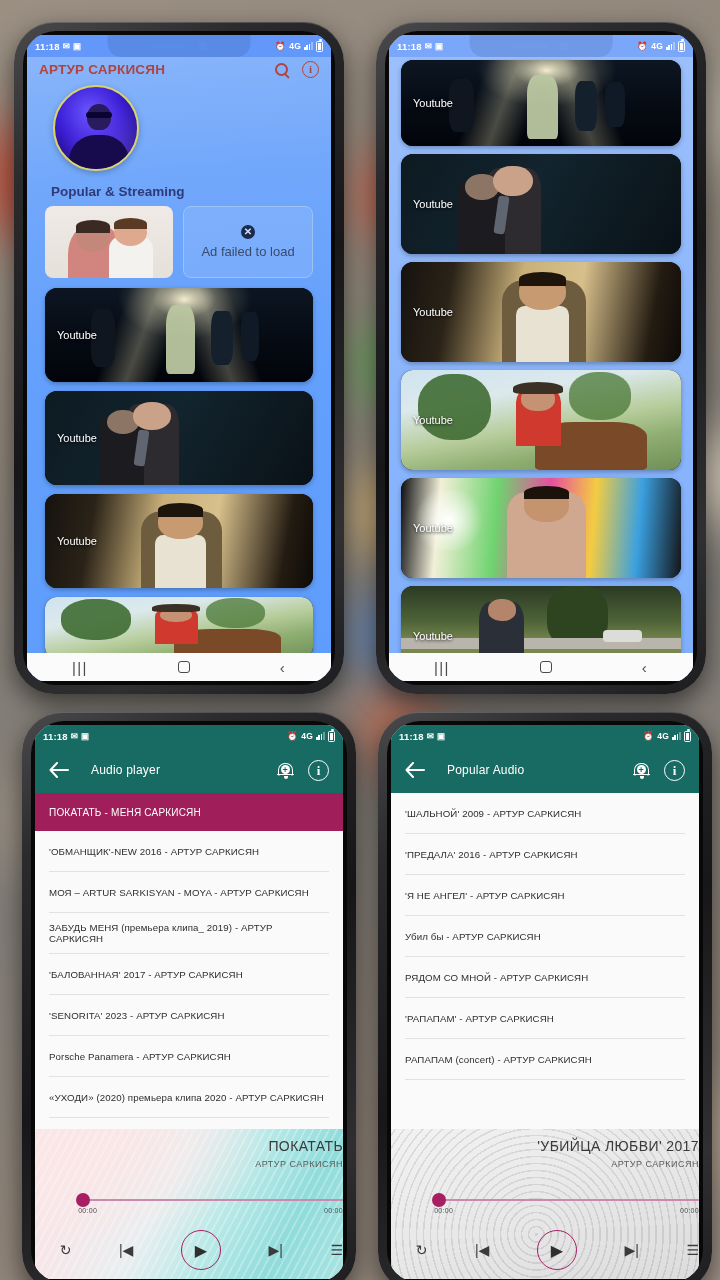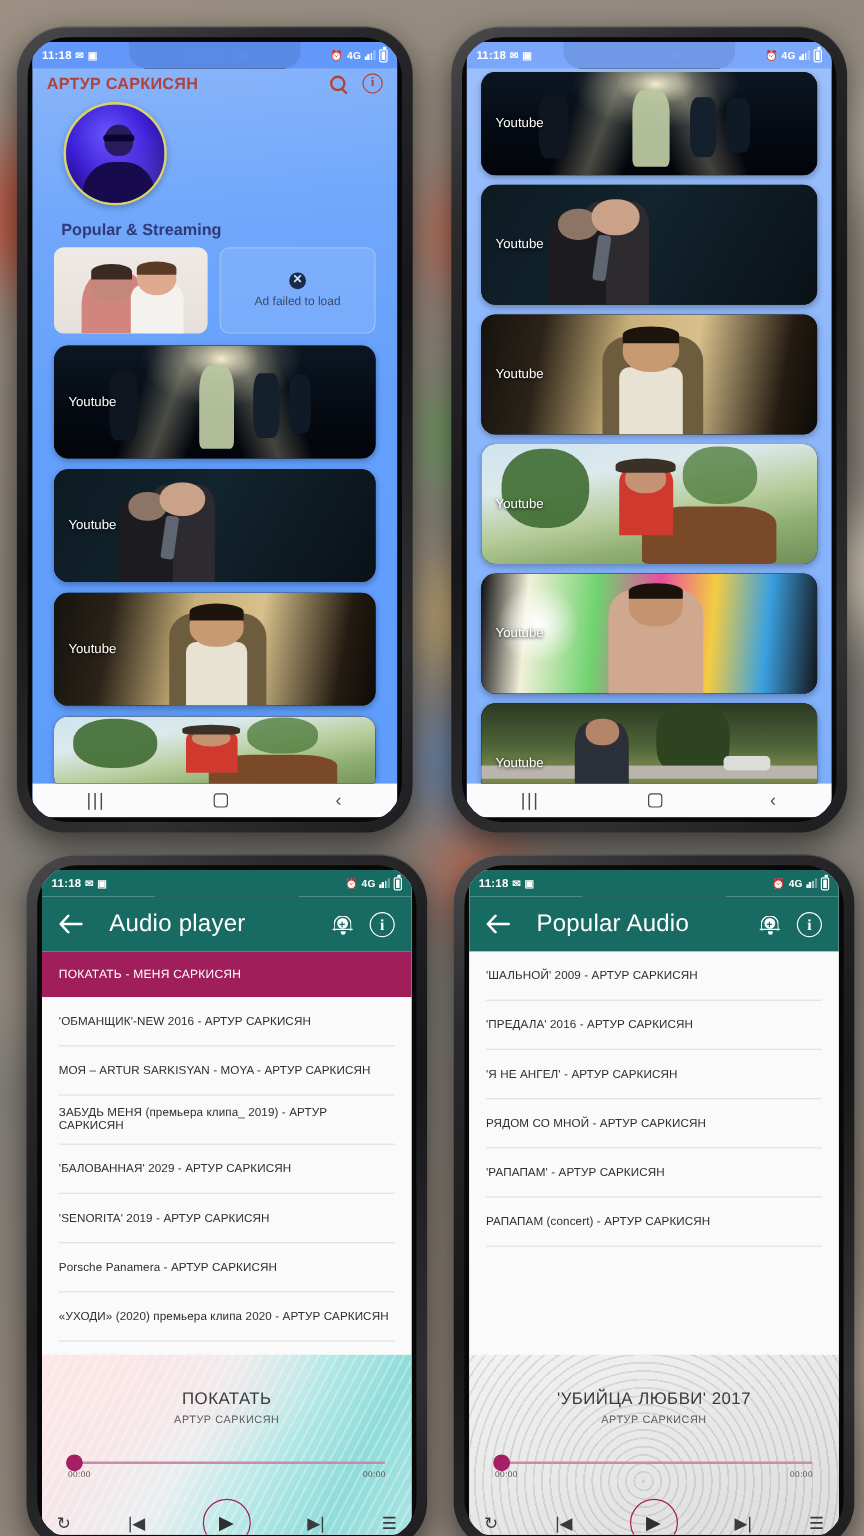--- a/index.html
+++ b/index.html
@@ -149,21 +149,21 @@
   .ad-img .kidhair { position:absolute; right:20%; bottom:68%; width:26%; height:16%; border-radius:50% 50% 0 0; background:#5a3a24; }
   .ad-fail {
     flex: 1 1 0; height: 72px; border-radius: 8px;
     border: 1px solid #9dc2f6; background: rgba(255,255,255,.10);
     display:flex; flex-direction:column; align-items:center; justify-content:center; gap:5px;
   }
   .ad-fail .x {
     width: 14px; height: 14px; border-radius:50%; background:#1b2a4a; color:#cfe0ff;
     font-size: 10px; line-height: 14px; text-align:center; font-weight:bold;
   }
-  .ad-fail .t { font-size: 10px; color:#3c4a6b; }
+  .ad-fail .t { font-size: 13px; color:#3c4a6b; }
 
   .vid-list { padding: 10px 18px 0 18px; display:flex; flex-direction:column; gap: 9px; }
   .vid-card {
     border-radius: 12px; overflow: hidden; background:#000;
     position: relative; height: 94px;
     box-shadow: 0 2px 5px rgba(0,0,0,.28);
   }
   .vid-card .thumb { position:absolute; inset: 0; }
   .vid-card .label {
     position: absolute; left: 12px; top: 50%; transform: translateY(-50%);
@@ -228,21 +228,21 @@
   
   #phone3 { left: 22px; top: 712px; width: 334px; height: 580px; }
   #phone4 { left: 378px; top: 712px; width: 334px; height: 580px; }
   .pa-screen { background: #fafafa; }
   .pa-status { background: #186b63; color:#fff; }
   .pa-appbar {
     flex: 0 0 46px; background: #186b63; color:#fff;
     display:flex; align-items:center; padding: 0 14px; gap: 14px;
   }
   .pa-back { font-size: 21px; line-height:1; }
-  .pa-title { font-size: 20px; flex: 1 1 auto; padding-left: 8px; letter-spacing:.2px; }
+  .pa-title { font-size: 12px; flex: 1 1 auto; padding-left: 8px; letter-spacing:.2px; }
   .ic-bell {
     position:relative; width:17px; height:17px; display:inline-block;
   }
   .ic-bell .body {
     position:absolute; left:1px; top:1px; width:15px; height:13px;
     border: 1.7px solid #fff; border-radius: 7px 7px 2px 2px; border-bottom:none;
   }
   .ic-bell .bar { position:absolute; left:0; top:12px; width:17px; height:1.7px; background:#fff; border-radius:2px; }
   .ic-bell .clap{ position:absolute; left:6.5px; top:14px; width:4px; height:3px; background:#fff; border-radius:0 0 3px 3px; }
   .ic-bell .plus{ position:absolute; left:5.5px; top:4px; color:#186b63; font-size:9px; font-weight:bold; line-height:1; }
@@ -258,22 +258,22 @@
     font-size: 10px; letter-spacing:.2px;
   }
   .pa-list { flex: 1 1 auto; overflow:hidden; background:#fafafa; }
   .pa-item {
     height: 41px; display:flex; align-items:center;
     margin: 0 14px; border-bottom: 1px solid #e2e2e2;
     font-size: 9.7px; color:#2e2e2e; letter-spacing:.1px;
   }
   .pa-player {
     flex: 0 0 150px; position: relative; overflow:hidden;
-    display:flex; flex-direction:column; align-items:center;
-    padding-top: 28px;
+    display:flex; flex-direction:column; align-items:flex-end;
+    padding-top: 9px;
   }
   .pa-player.art-water {
     background:
       radial-gradient(ellipse at 12% 10%, #fbe6e6 0%, rgba(251,230,230,0) 52%),
       linear-gradient(118deg, #fbeaea 0%, #f6e6e9 20%, #e9eef0 42%, #b5e8e6 62%, #8fdcdb 80%, #a9e4e2 100%);
   }
   .pa-player.art-water::after {
     content:''; position:absolute; inset:0; opacity:.35;
     background: repeating-linear-gradient(118deg, rgba(255,255,255,.75) 0 2px, rgba(255,255,255,0) 2px 7px);
   }
@@ -578,22 +578,22 @@
         </span>
         <span class="ic-info-w">i</span>
       </div>
 
       <div class="pa-now">ПОКАТАТЬ - МЕНЯ САРКИСЯН</div>
 
       <div class="pa-list">
         <div class="pa-item">'ОБМАНЩИК'-NEW 2016 - АРТУР САРКИСЯН</div>
         <div class="pa-item">МОЯ – ARTUR SARKISYAN - MOYA - АРТУР САРКИСЯН</div>
         <div class="pa-item">ЗАБУДЬ МЕНЯ (премьера клипа_ 2019) - АРТУР САРКИСЯН</div>
-        <div class="pa-item">'БАЛОВАННАЯ' 2029 - АРТУР САРКИСЯН</div>
-        <div class="pa-item">'SENORITA' 2019 - АРТУР САРКИСЯН</div>
+        <div class="pa-item">'БАЛОВАННАЯ' 2017 - АРТУР САРКИСЯН</div>
+        <div class="pa-item">'SENORITA' 2023 - АРТУР САРКИСЯН</div>
         <div class="pa-item">Porsche Panamera - АРТУР САРКИСЯН</div>
         <div class="pa-item">«УХОДИ» (2020) премьера клипа 2020 - АРТУР САРКИСЯН</div>
       </div>
 
       <div class="pa-player art-water">
         <div class="pa-track-title">ПОКАТАТЬ</div>
         <div class="pa-track-artist">АРТУР САРКИСЯН</div>
         <div class="pa-seek">
           <div class="track"></div>
           <div class="knob"></div>
@@ -656,20 +656,21 @@
             <span class="plus">+</span>
         </span>
         <span class="ic-info-w">i</span>
       </div>
 
 
       <div class="pa-list">
         <div class="pa-item">'ШАЛЬНОЙ' 2009 - АРТУР САРКИСЯН</div>
         <div class="pa-item">'ПРЕДАЛА' 2016 - АРТУР САРКИСЯН</div>
         <div class="pa-item">'Я НЕ АНГЕЛ' - АРТУР САРКИСЯН</div>
+        <div class="pa-item">Убил бы - АРТУР САРКИСЯН</div>
         <div class="pa-item">РЯДОМ СО МНОЙ - АРТУР САРКИСЯН</div>
         <div class="pa-item">'РАПАПАМ' - АРТУР САРКИСЯН</div>
         <div class="pa-item">РАПАПАМ (concert) - АРТУР САРКИСЯН</div>
       </div>
 
       <div class="pa-player art-print">
         <div class="pa-track-title">'УБИЙЦА ЛЮБВИ' 2017</div>
         <div class="pa-track-artist">АРТУР САРКИСЯН</div>
         <div class="pa-seek">
           <div class="track"></div>

